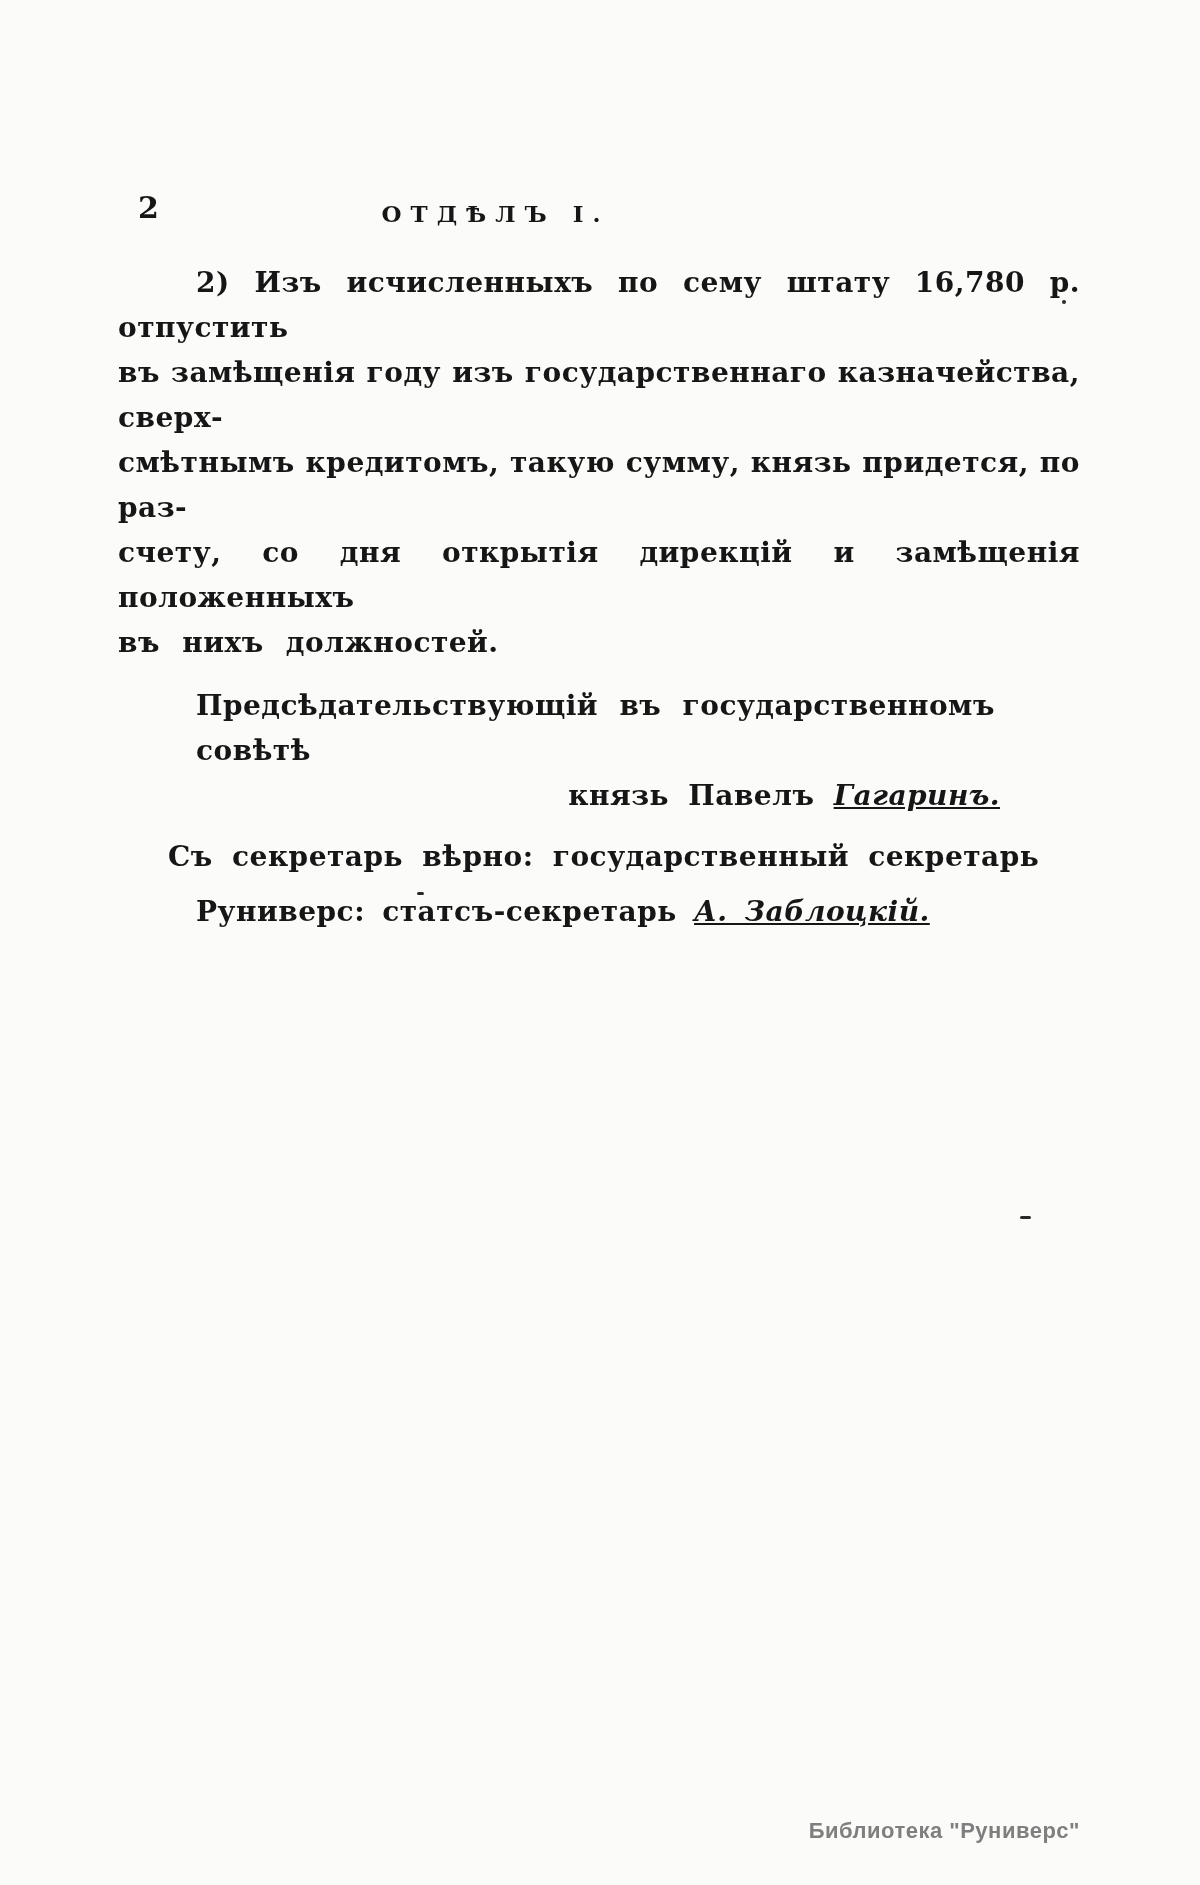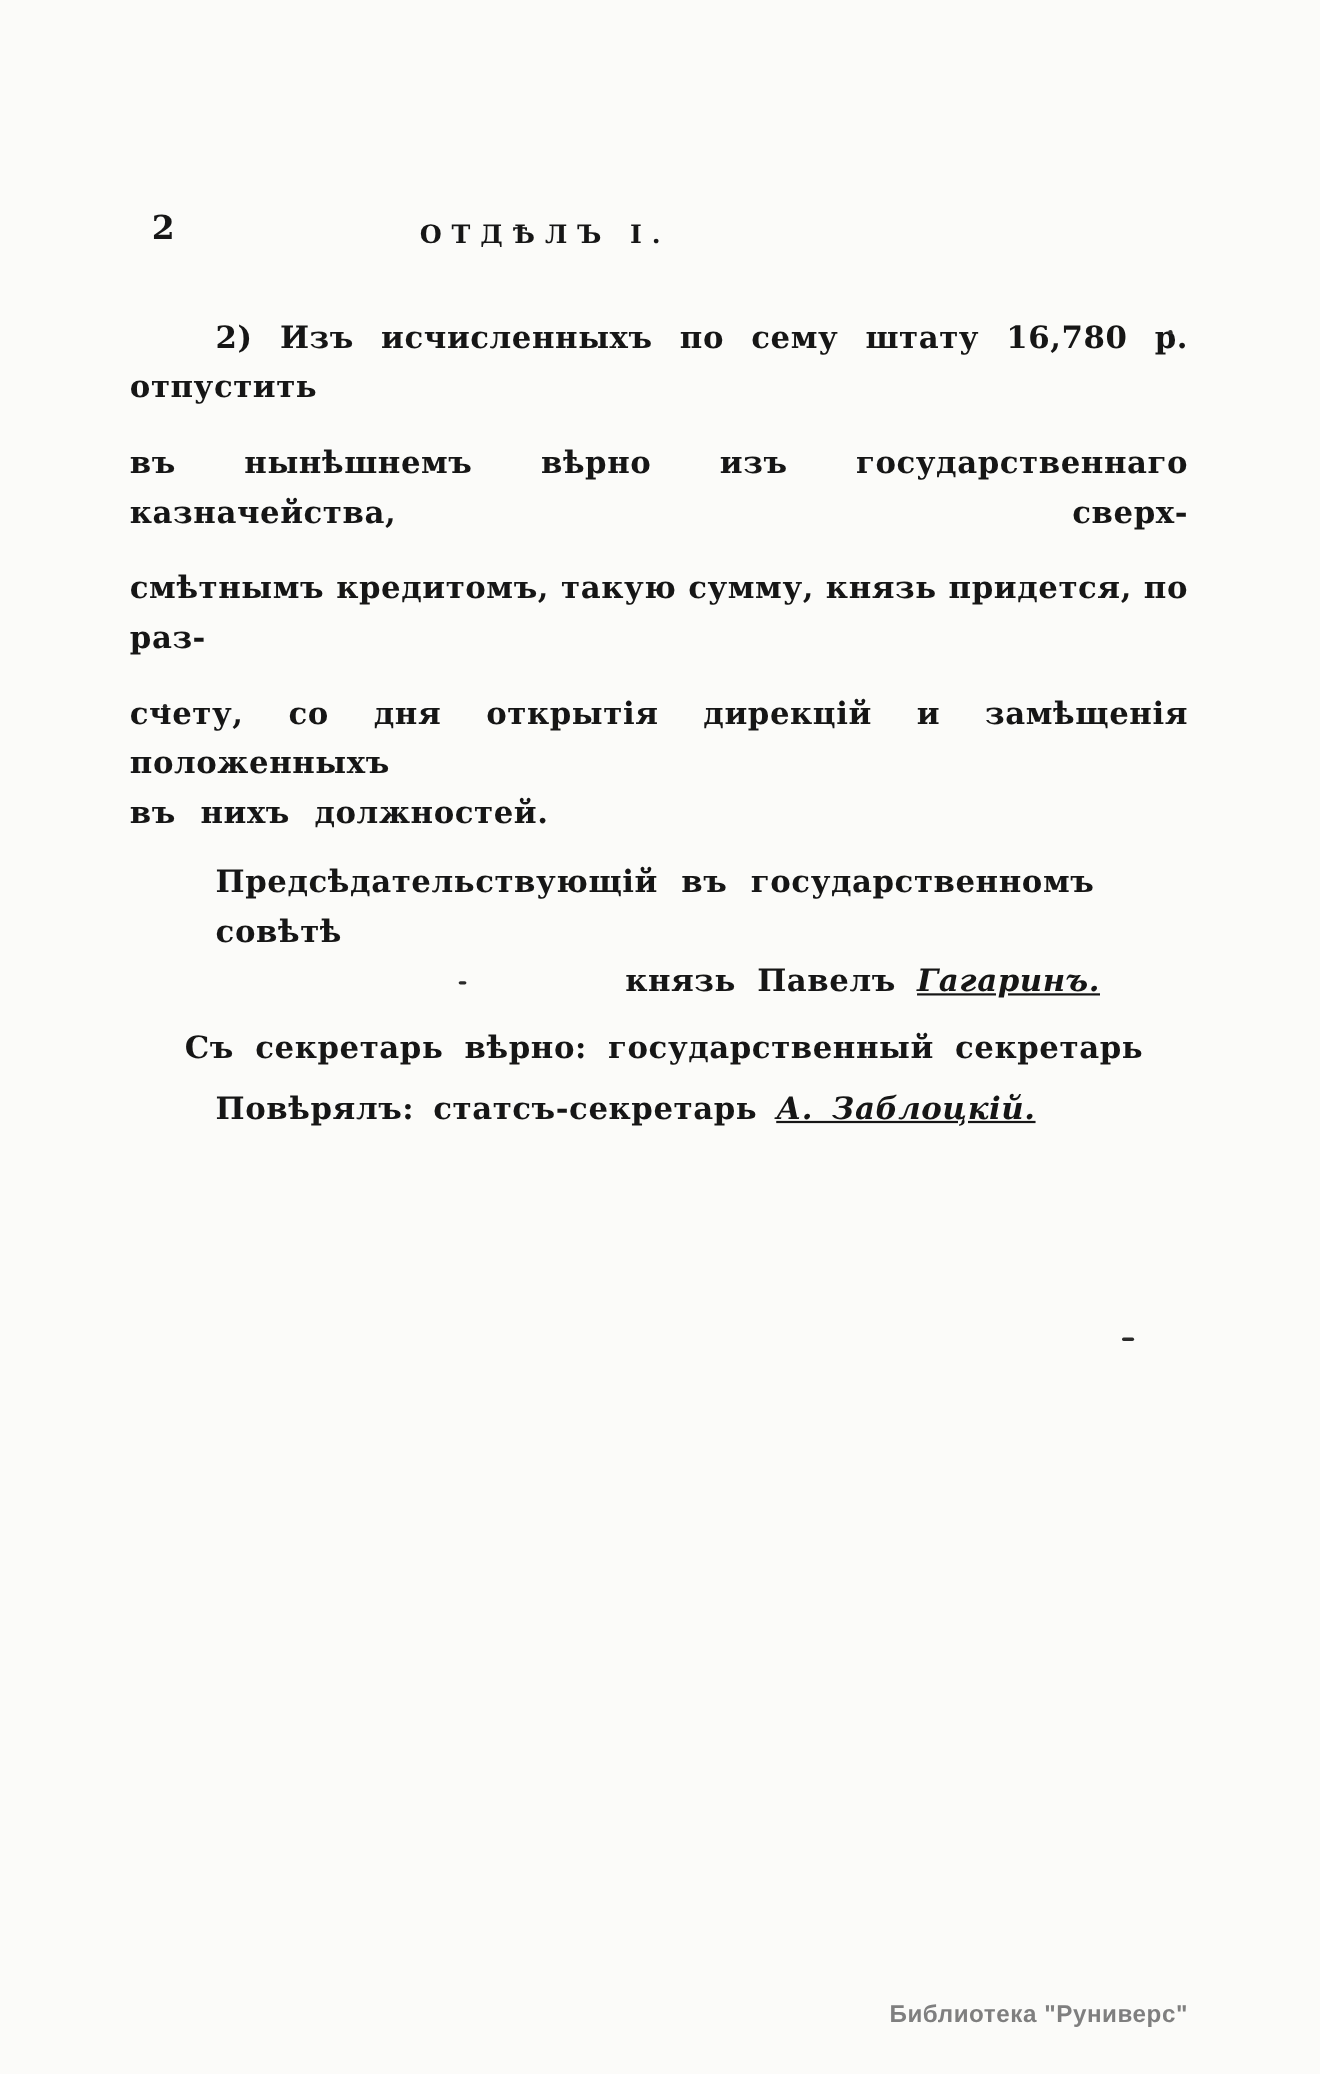--- a/index.html
+++ b/index.html
@@ -42,21 +42,20 @@
     width: 962px;
     font-size: 28px;
     font-weight: bold;
     line-height: 45px;
     letter-spacing: 0.5px;
   }
   .line { min-height: 45px; }
   .just {
     text-align: justify;
     text-align-last: justify;
-    margin-top: 24px;
   }
   .indent { text-indent: 78px; }
   .lastline { word-spacing: 12px; }
   .chairman {
     margin-top: 18px;
     padding-left: 78px;
     word-spacing: 11px;
   }
   .name-right {
     text-align: right;
@@ -101,37 +100,37 @@
 
 <div class="page">
 
   <div class="pagenum">2</div>
 
   <div class="header">ОТДѢЛЪ I.</div>
 
   <div class="body-col">
 
     <div class="line just indent">2) Изъ исчисленныхъ по сему штату 16,780 р. отпустить</div>
-    <div class="line just">въ нынѣшнемъ вѣрно изъ государственнаго казначейства, сверх-</div>
+    <div class="line just">въ замѣщенія году изъ государственнаго казначейства, сверх-</div>
     <div class="line just">смѣтнымъ кредитомъ, такую сумму, князь придется, по раз-</div>
     <div class="line just">счету, со дня открытія дирекцій и замѣщенія положенныхъ</div>
     <div class="line lastline">въ нихъ должностей.</div>
 
     <div class="line chairman">Предсѣдательствующій въ государственномъ совѣтѣ</div>
 
     <div class="line name-right">
       <span>князь Павелъ</span>
       <span class="it">Гагаринъ.</span>
     </div>
 
     <div class="line attest">Съ секретарь вѣрно: государственный секретарь</div>
 
 
     <div class="line verify">
-      <span>Повѣрялъ: статсъ-секретарь</span>
+      <span>Руниверс: статсъ-секретарь</span>
       <span class="it">А. Заблоцкій.</span>
     </div>
 
   </div>
 
   <div class="speck speck-1"></div>
   <div class="speck speck-2"></div>
   <div class="speck speck-3"></div>
   <div class="speck speck-4"></div>
 

